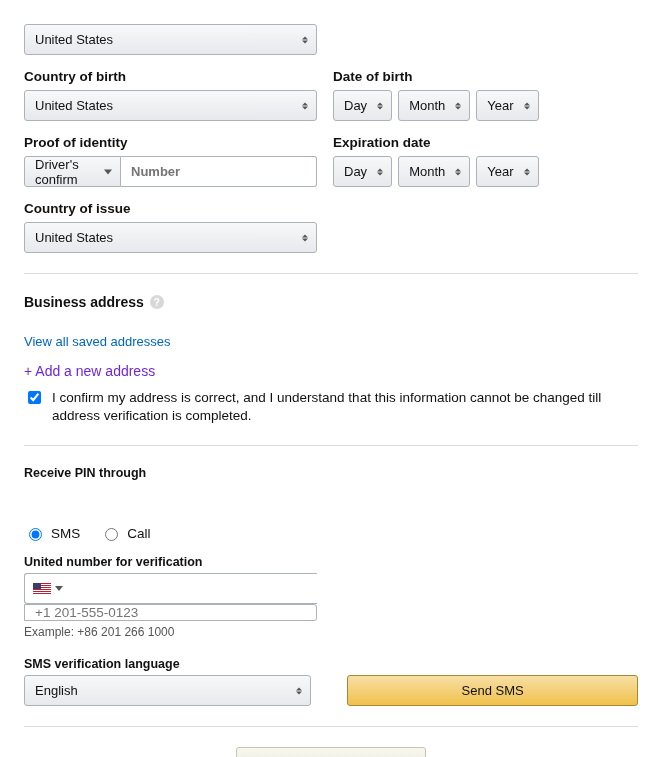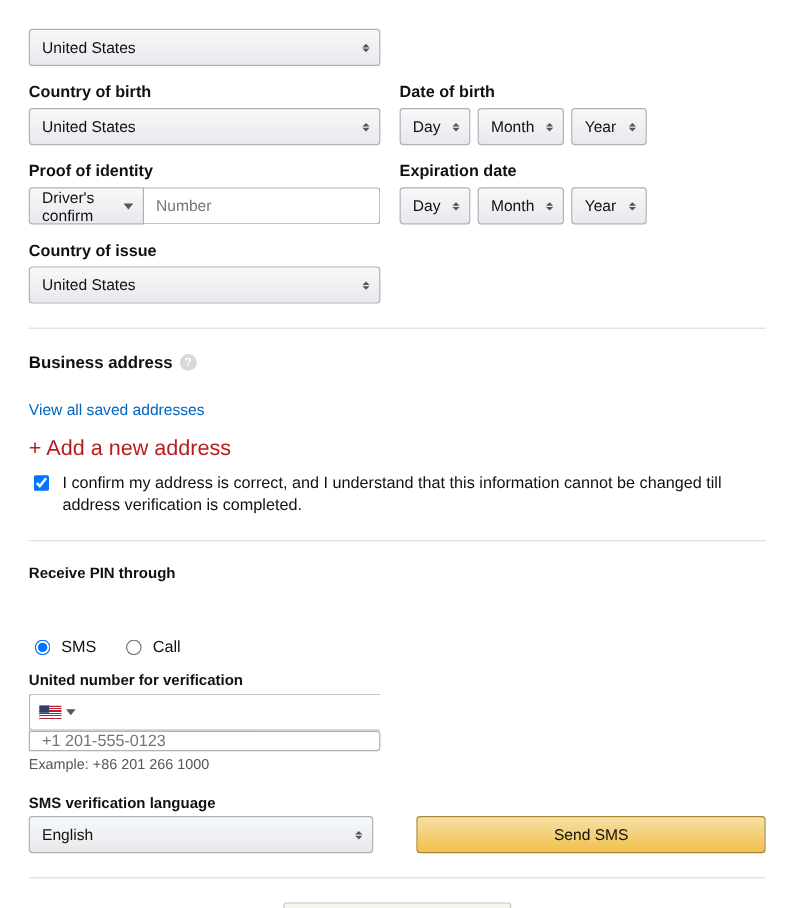--- a/index.html
+++ b/index.html
@@ -57,33 +57,34 @@
     width:0;height:0;border-left:4px solid transparent;border-right:4px solid transparent;border-top:5px solid #555;
   }
   .input-text{
     border:1px solid #adb1b8;
     border-left:none;
     border-radius:0 3px 3px 0;
     height:31px;
     padding:0 10px;
     font-size:13px;
     background:#fff;
+    font-weight:bold;
   }
   .date-group{display:flex;gap:6px;}
   .date-group .select{padding-right:24px;}
   hr.sep{border:none;border-top:1px solid #ddd;margin:20px 0;}
   .section-title{
     font-weight:700;font-size:14px;display:flex;align-items:center;gap:6px;margin-bottom:18px;
   }
   .help-icon{
     width:14px;height:14px;border-radius:50%;background:#d8d8d8;color:#fff;
     font-size:10px;font-weight:700;display:inline-flex;align-items:center;justify-content:center;
   }
   .link{color:#0066c0;cursor:pointer;font-size:13px;}
-  .add-link{color:#b91c1c;cursor:pointer;font-size:18px;margin-top:14px;display:inline-block;}
+  .add-link{color:#6d28d9;cursor:pointer;font-size:14px;margin-top:14px;display:inline-block;}
   .check-row{display:flex;align-items:flex-start;gap:8px;margin-top:10px;margin-bottom:14px;}
   .check-row input{margin-top:2px;accent-color:#0075ff;}
   .check-row span{font-size:13.5px;line-height:1.35;}
   .radio-group{display:flex;gap:20px;align-items:center;margin-top:4px;margin-bottom:14px;}
   .radio-opt{display:flex;align-items:center;gap:6px;font-size:13.5px;margin-top:41px;}
   .radio-opt input{accent-color:#0075ff;}
   .phone-wrap{display:flex;width:293px;flex-direction:column;}
   .flag-btn{
     display:flex;align-items:center;gap:4px;
     background:#fff;border:1px solid #adb1b8;border-right:none;border-radius:3px 0 0 3px;

